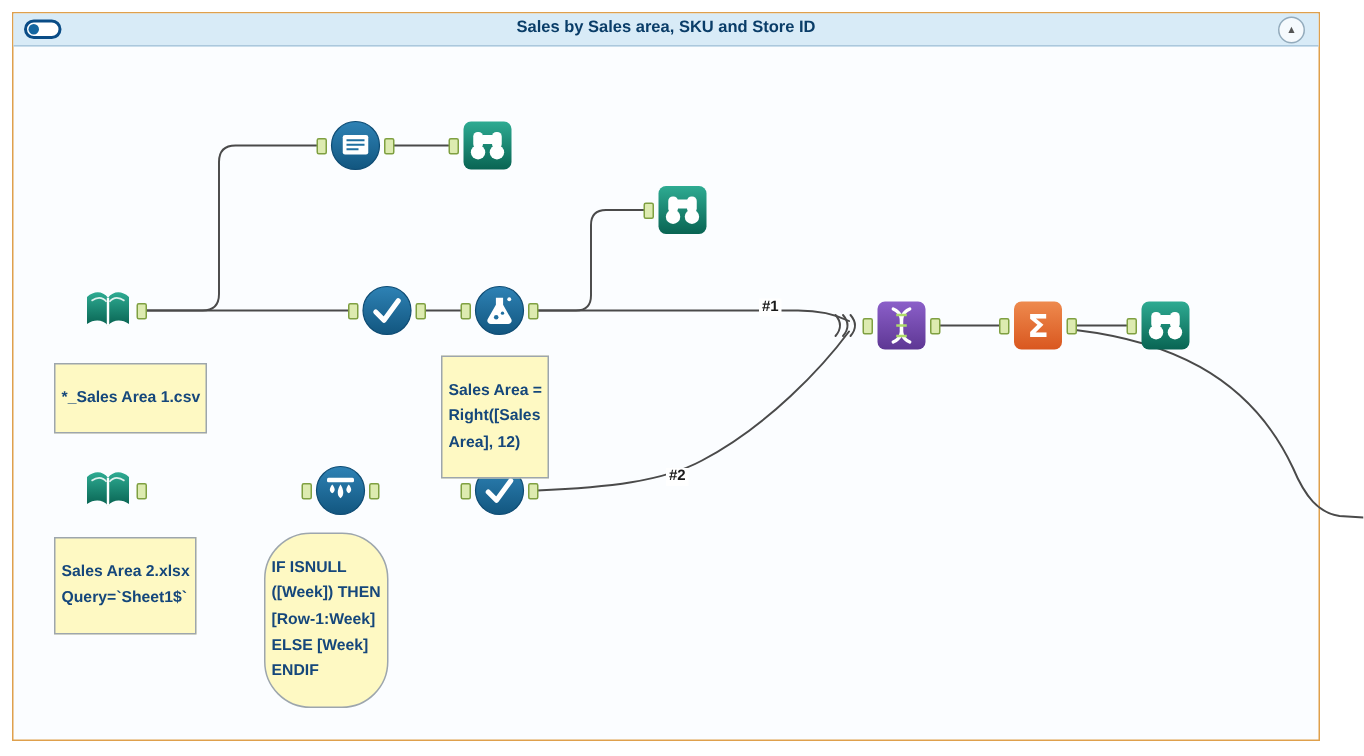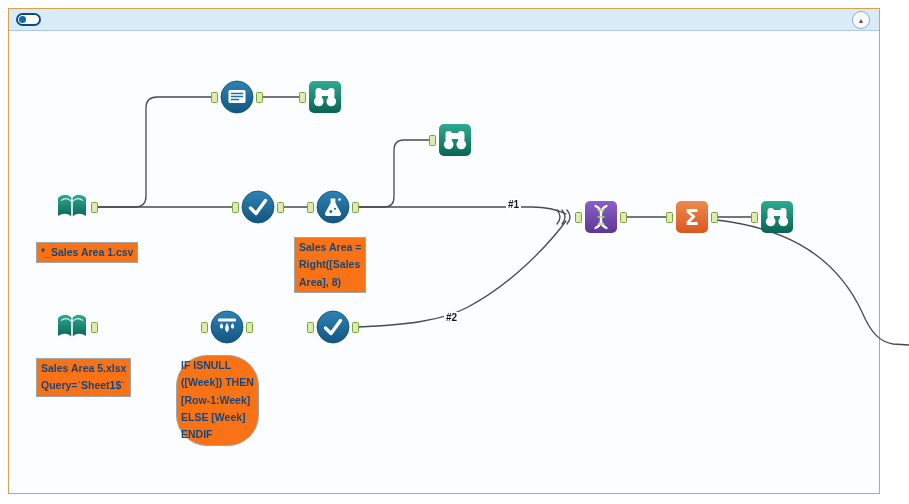--- a/index.html
+++ b/index.html
@@ -36,22 +36,22 @@
   .tool { position:absolute; width:34px; height:34px; z-index:10; }
   .tool svg { display:block; width:34px; height:34px; }
   .anchor {
     position:absolute; width:7px; height:11px; top:50%; margin-top:-5.5px;
     background:#DDEBB0; border:1px solid #7FA041; border-radius:1.5px;
     box-sizing:border-box; z-index:11;
   }
   .anchor.in  { left:-9px; }
   .anchor.out { right:-9px; }
   .annotation {
-    position:absolute; background:#f97316; border:1px solid #9DA6AD;
-    padding:1px 4px; font-size:10.5px; font-weight:bold; color:#15477B;
+    position:absolute; background:#fef9c3; border:1px solid #9DA6AD;
+    padding:14px 4px; font-size:10.5px; font-weight:bold; color:#15477B;
     line-height:1.65; white-space:pre-line; z-index:12;
   }
   .conn-label {
     position:absolute; background:#fff; font-size:10px; font-weight:bold;
     color:#1A1A1A; padding:0 2px; z-index:6; line-height:12px;
   }
   #wires { position:absolute; left:0; top:0; z-index:4; pointer-events:none; }
   #defs-holder { position:absolute; width:0; height:0; }
 </style>
 </head>
@@ -76,20 +76,21 @@
         <stop offset="1" stop-color="#D9571F"></stop>
     </linearGradient>
   </defs>
 </svg>
 
 <div class="container">
   <div class="header">
     <div class="toggle">
       <div class="toggle-knob"></div>
     </div>
+    <div class="title">Sales by Sales area, SKU and Store ID</div>
     <div class="collapse-btn">
       <span>▲</span>
     </div>
   </div>
 </div>
 
 <svg id="wires" width="909" height="504" viewBox="0 0 909 504">
   <g stroke="#4A4A4A" stroke-width="1.3" fill="none" stroke-linejoin="round" stroke-linecap="round">
     <path d="M97 207 H232"></path>
     <path d="M97 207 L135 207 Q146 207 146 196 L146 108 Q146 97 157 97 L211 97"></path>
@@ -228,23 +229,23 @@
     <path d="M9.5 18 L15 23.5 L24.5 10.5" stroke="#fff" stroke-width="3.4" fill="none" stroke-linecap="round" stroke-linejoin="round"></path>
   </svg>
   <div class="anchor in"></div>
   <div class="anchor out"></div>
 </div>
 
 <div class="annotation" style="left:36px; top:242px;">*_Sales Area 1.csv</div>
 
 <div class="annotation" style="left:294px; top:237px;">Sales Area =
 Right([Sales
-Area], 8)</div>
-
-<div class="annotation" style="left:36px; top:358px;">Sales Area 5.xlsx
+Area], 12)</div>
+
+<div class="annotation" style="left:36px; top:358px;">Sales Area 2.xlsx
 Query=`Sheet1$`</div>
 
 <div class="annotation" style="left:176px; top:355px;border-radius:31px;">IF ISNULL
 ([Week]) THEN
 [Row-1:Week]
 ELSE [Week]
 ENDIF</div>
 
 <div class="conn-label" style="left:506px; top:199px;">#1</div>
 

